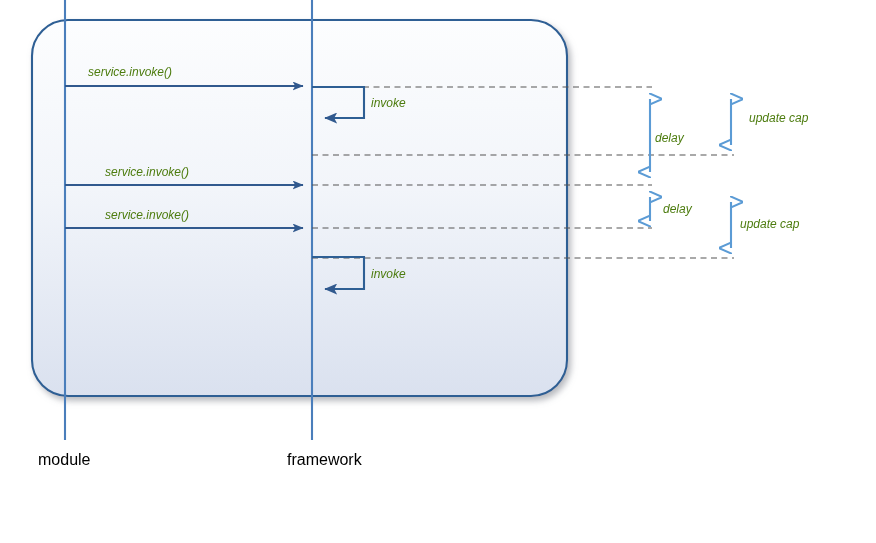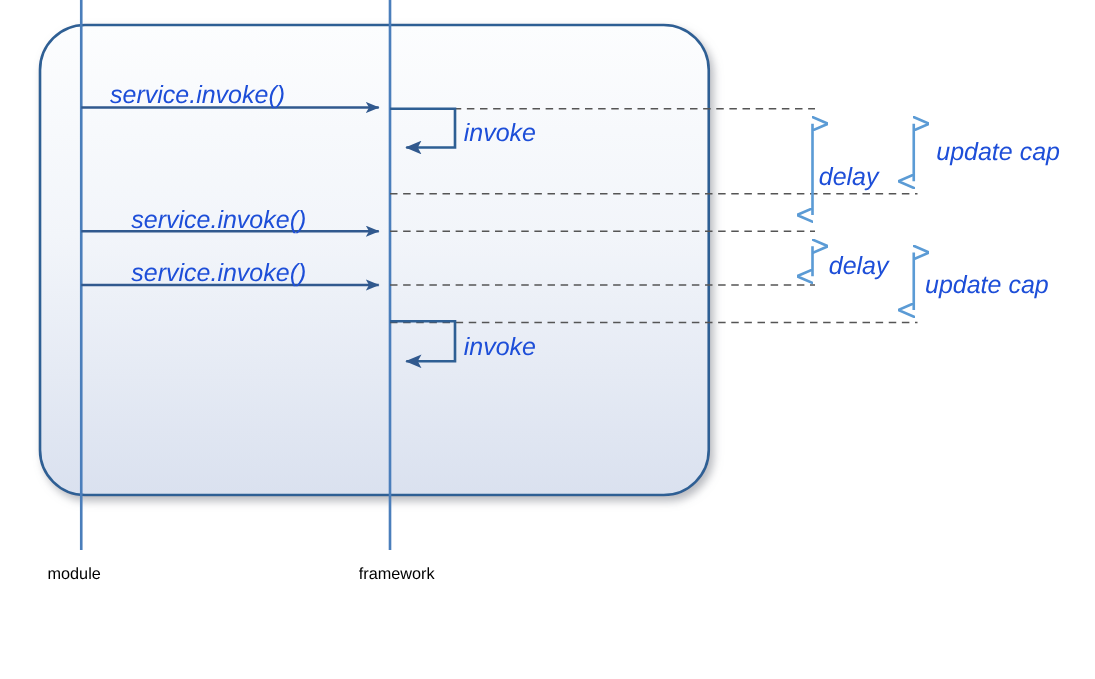--- a/index.html
+++ b/index.html
@@ -18,30 +18,30 @@
     overflow: hidden;
   }
   #canvas svg {
     position: absolute;
     top: 0;
     left: 0;
   }
   .lbl {
     position: absolute;
     font-family: "Liberation Sans", sans-serif;
-    font-size: 20px;
+    font-size: 12px;
     font-style: italic;
-    color: #1d4ed8;
+    color: #4d7c0f;
     white-space: nowrap;
     line-height: 1;
   }
   .lbl-plain {
     position: absolute;
     font-family: "Liberation Sans", sans-serif;
-    font-size: 13px;
+    font-size: 16px;
     font-style: normal;
     color: #000000;
     white-space: nowrap;
     line-height: 1;
   }
 </style>
 </head>
 <body>
 
 <div id="canvas">

